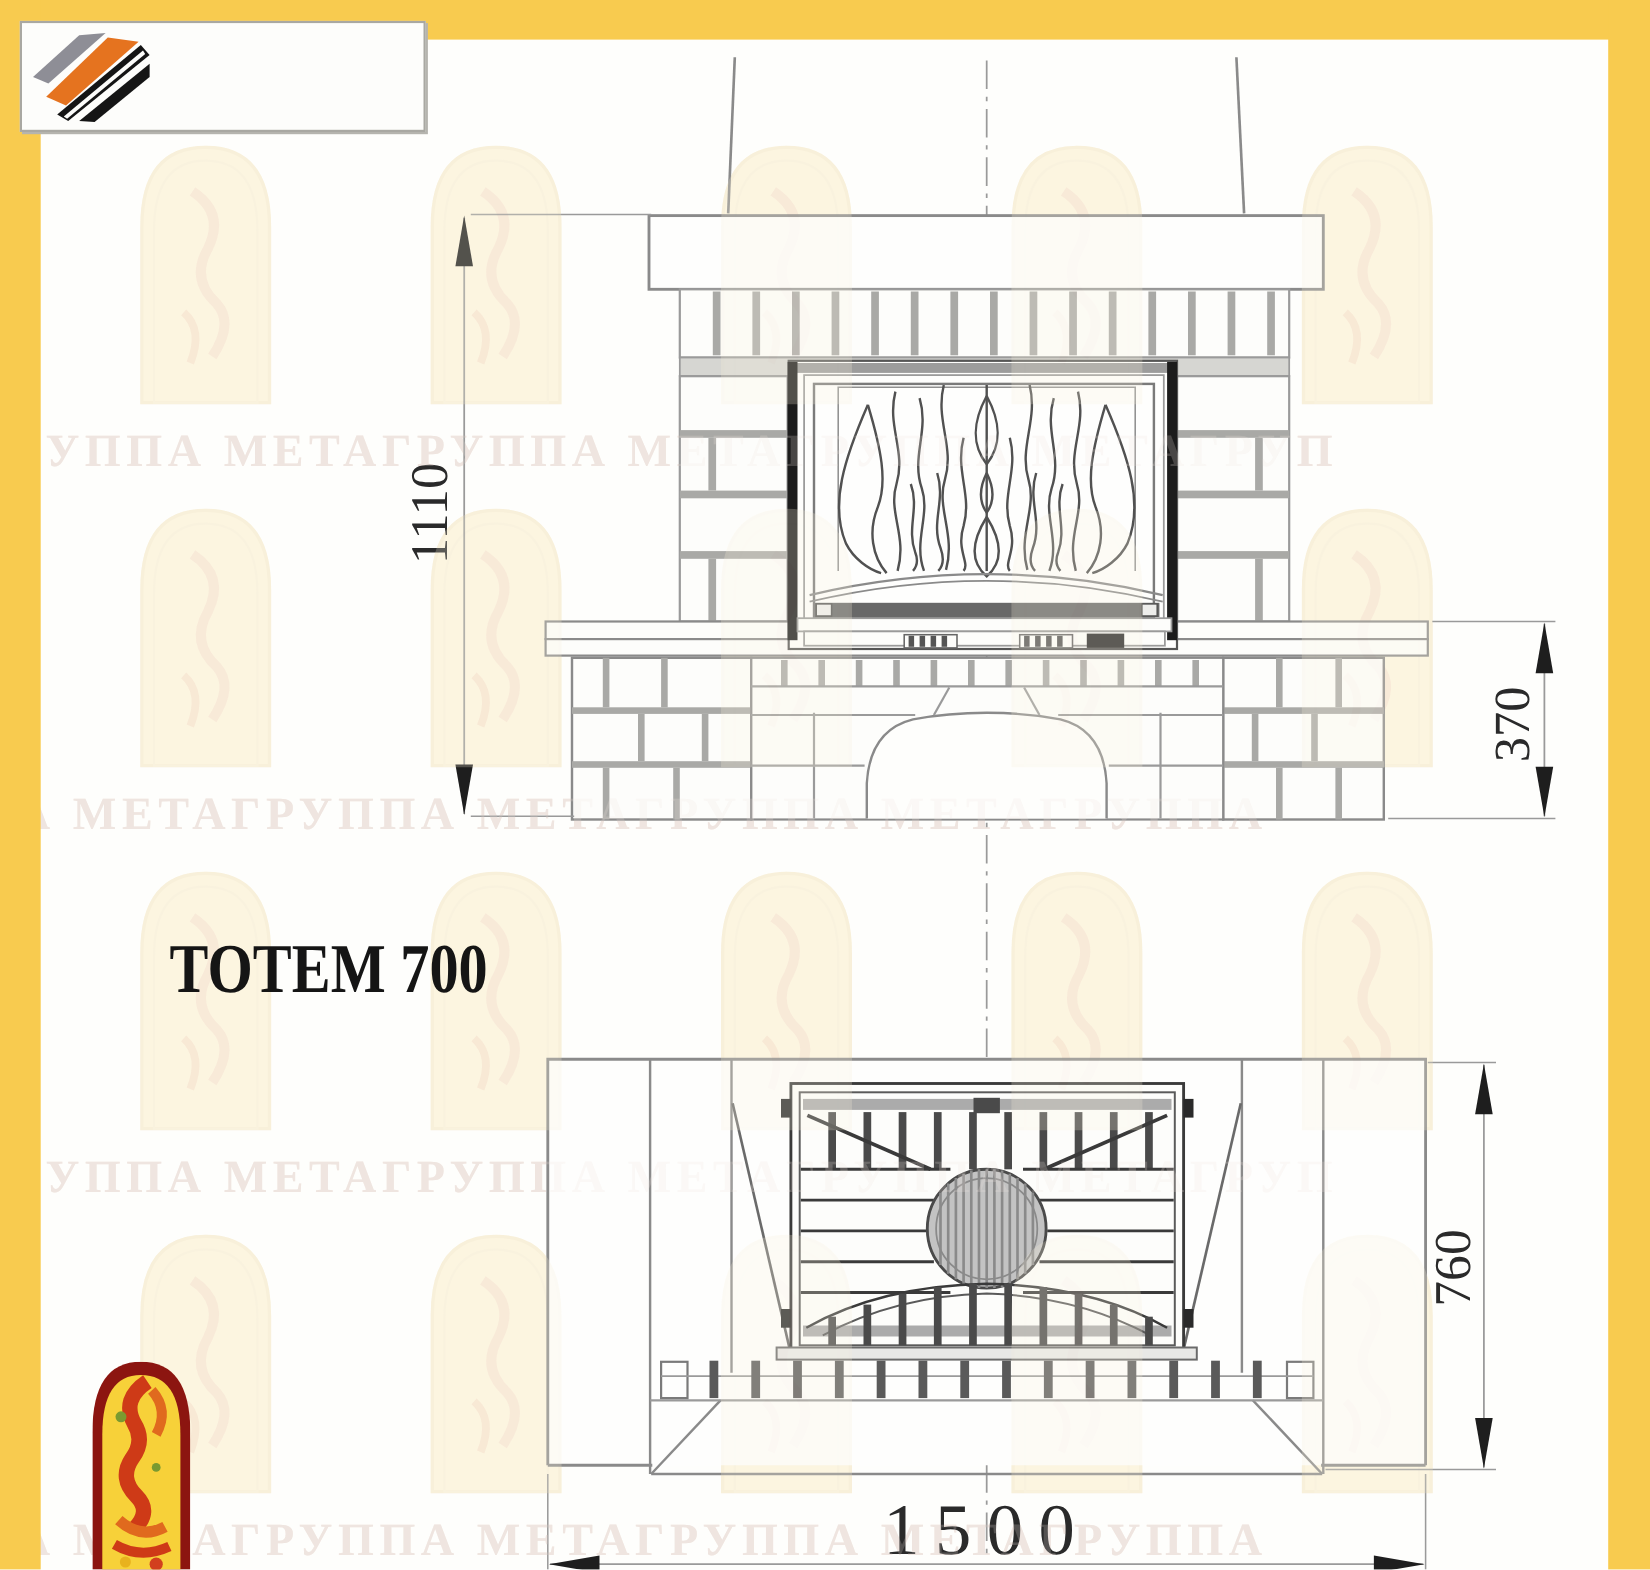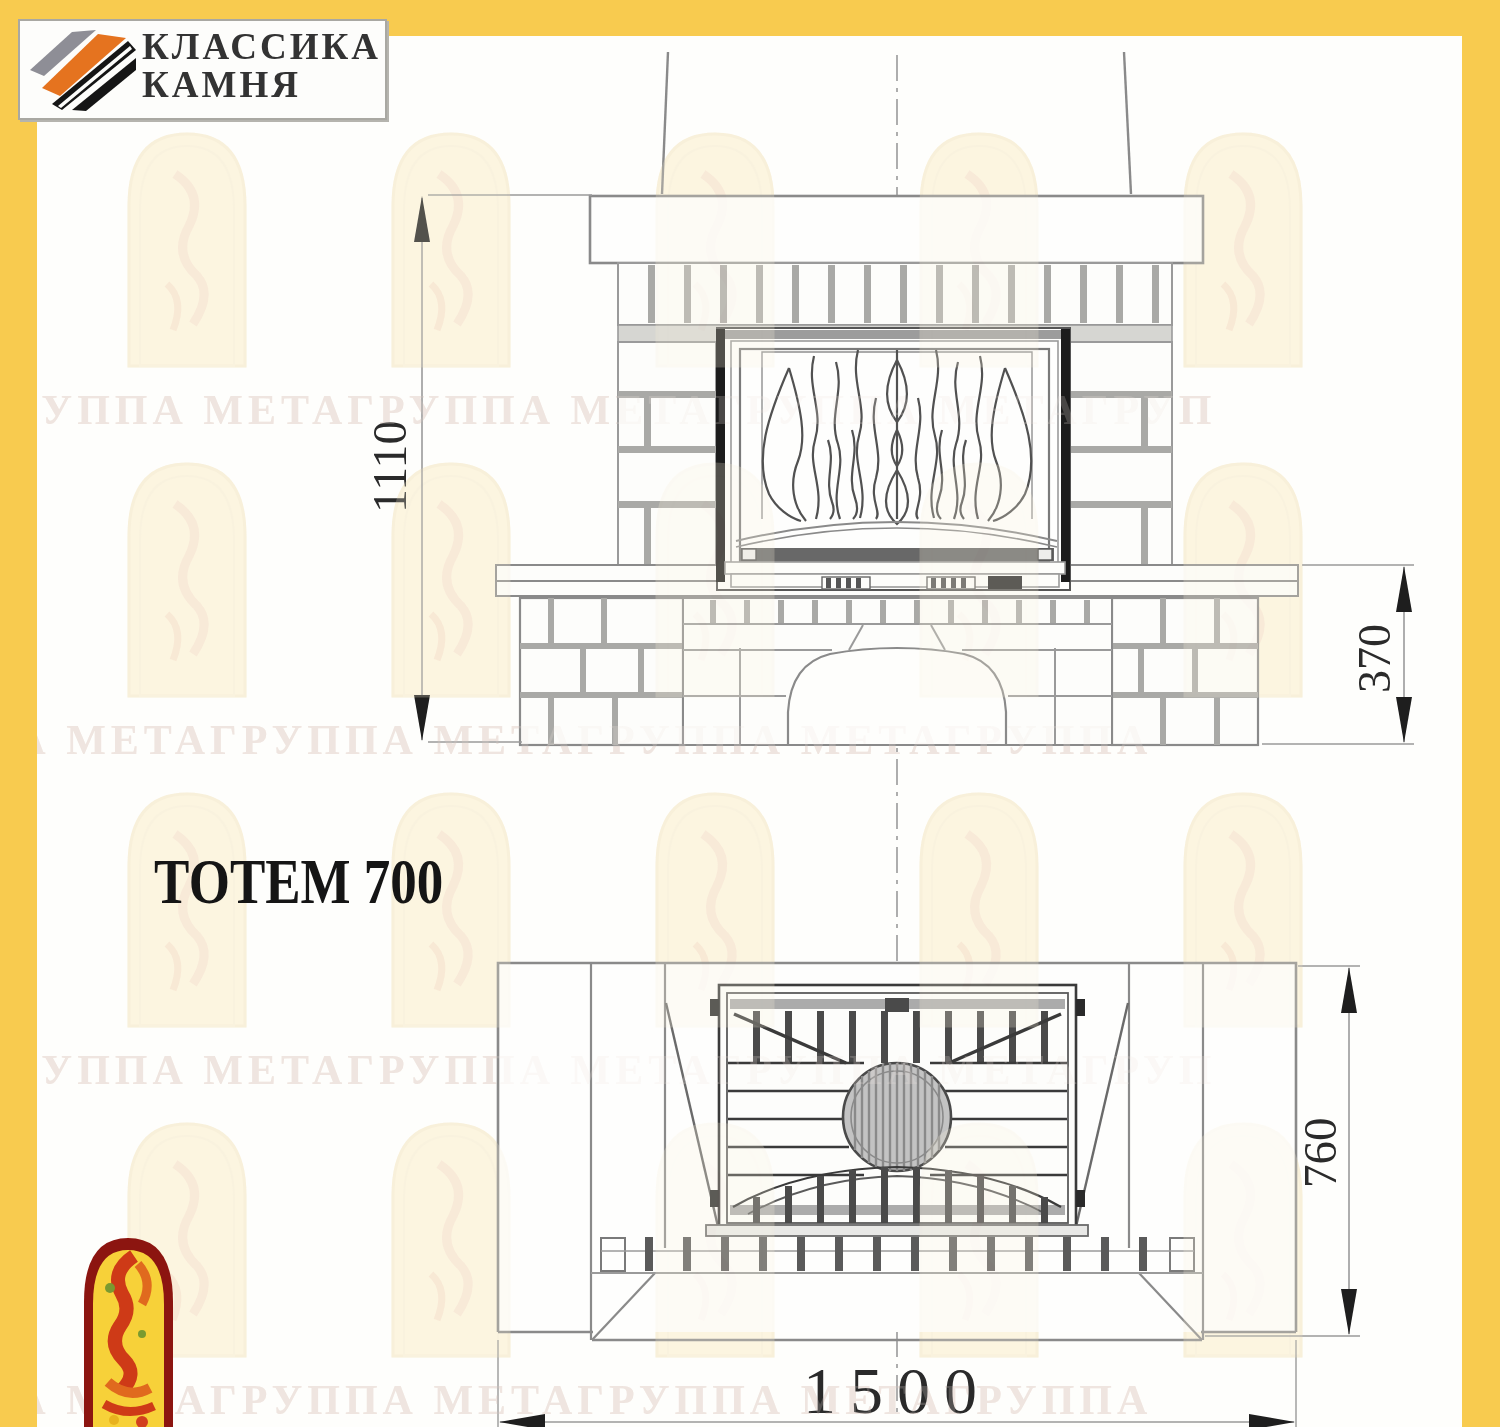--- a/index.html
+++ b/index.html
@@ -409,21 +409,20 @@
 <svg class="abs" style="left:28px;top:26px" width="110" height="86" viewBox="0 0 110 86">
   <g>
     <polygon points="2,44 44,6 68,4 16,50" fill="#8E8E96"></polygon>
     <polygon points="14,62 70,8 98,12 32,70" fill="#E5731F"></polygon>
     <polygon points="24,78 100,15 108,24 34,84" fill="#151515"></polygon>
     <polygon points="44,84 108,32 108,44 58,85" fill="#151515"></polygon>
     <polygon points="30,80 102,20 104,23 33,82" fill="#FCFCFA"></polygon>
   </g>
 </svg>
 
-<div class="abs" style="left:142px;top:28px;width:250px;font-family:'Liberation Serif',serif;font-weight:bold;font-size:37px;line-height:38px;letter-spacing:3px;color:#333;">КЛАССИКА<br>КАМНЯ</div>
 
 <div class="abs" style="left:154px;top:845px;font-family:'Liberation Serif',serif;font-weight:bold;font-size:53px;letter-spacing:0px;color:#151515;transform:scaleY(1.2);transform-origin:0 0;">ТОТЕМ 700</div>
 
 <svg class="abs" style="left:84px;top:1238px" width="89" height="189" viewBox="0 0 89 189">
   <path d="M 0,189 L 0,64 Q 0,0 44,0 Q 89,0 89,64 L 89,189 Z" fill="#8C1510"></path>
   <path d="M 9,189 L 9,66 Q 9,12 44,12 Q 80,12 80,66 L 80,189 Z" fill="#F7D139"></path>
   <path d="M 50,18 Q 26,34 38,56 Q 48,72 36,88 Q 24,106 40,122 Q 54,136 38,152" fill="none" stroke="#CE3A17" stroke-width="14"></path>
   <path d="M 54,26 Q 70,44 58,66" fill="none" stroke="#E06A1E" stroke-width="9"></path>
   <path d="M 24,144 Q 44,162 66,150" fill="none" stroke="#E06A1E" stroke-width="10"></path>
   <path d="M 20,166 Q 44,180 70,168" fill="none" stroke="#CE3A17" stroke-width="9"></path>

